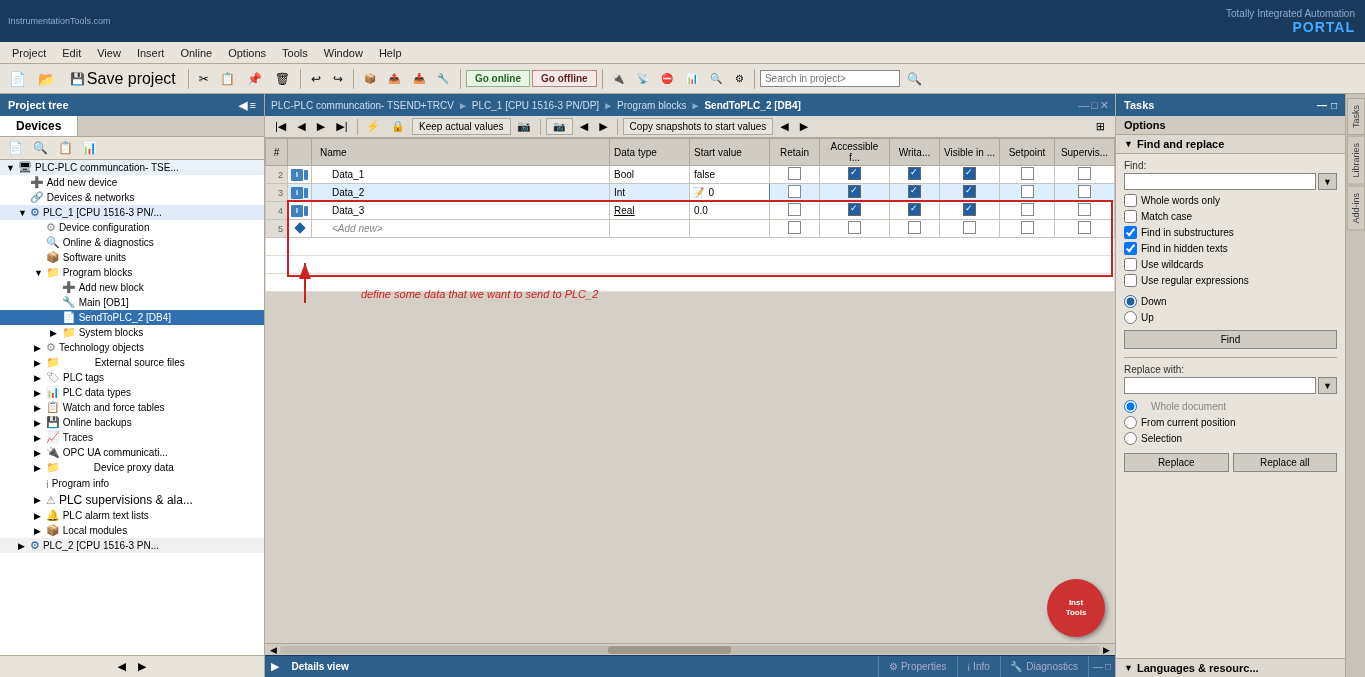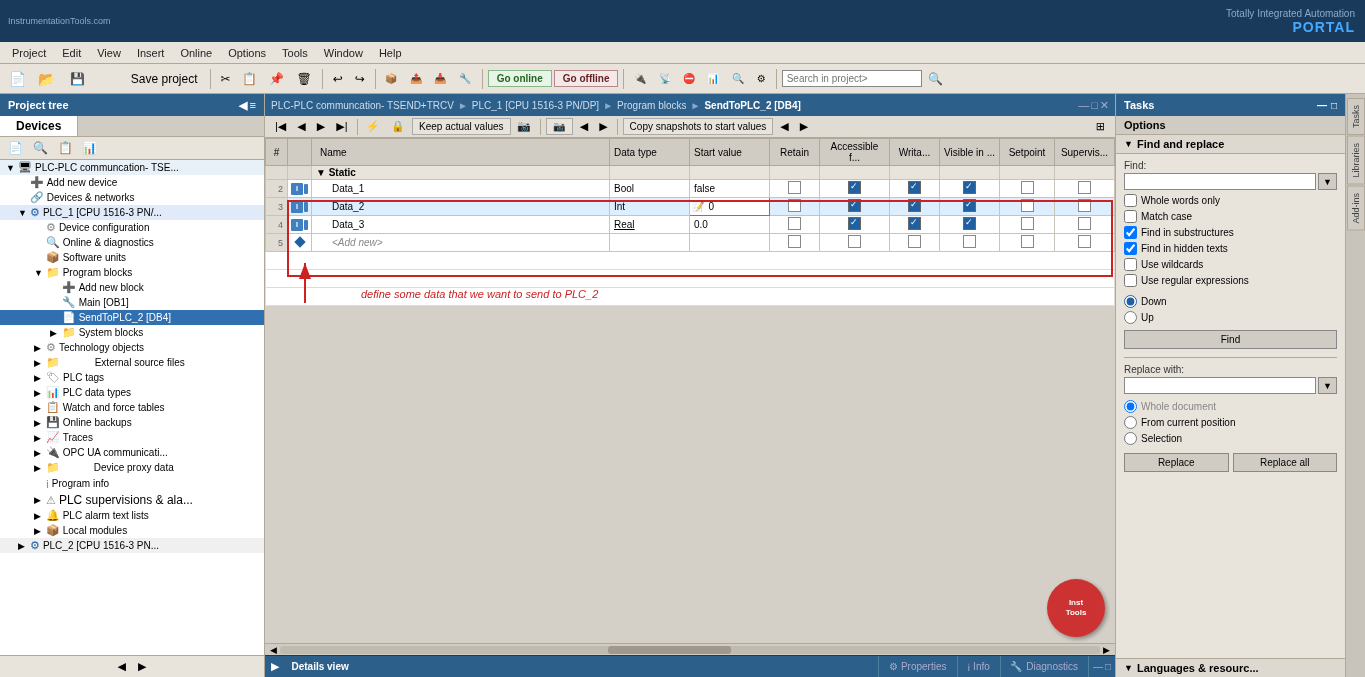--- a/index.html
+++ b/index.html
@@ -47,21 +47,21 @@
   <div style="background: #e8e4dc; display: flex; align-items: center; height: 30px; border-bottom: 1px solid #b0a898; padding: 0 4px; gap: 2px;">
 
     <button class="tb-btn">
         <span style="font-size:14px;">📄</span>
       </button>
     <button class="tb-btn">
         <span style="font-size:14px;">📂</span>
       </button>
     <button class="tb-btn" style="display:flex;align-items:center;gap:2px;padding:2px 6px;">
       <span style="font-size:12px;">💾</span>
-      <span style="font-size:12px;margin-left:44px;">Save project</span>
+      <span style="font-size:16px;">Save project</span>
     </button>
     <div class="tb-sep"></div>
     <button class="tb-btn">
         <span style="font-size:12px;">✂</span>
       </button>
     <button class="tb-btn">
         <span style="font-size:12px;">📋</span>
       </button>
     <button class="tb-btn">
         <span style="font-size:12px;">📌</span>
@@ -348,33 +348,20 @@
                 <th style="background:#d0ccc4;border:1px solid #b0a898;padding:2px 4px;font-weight:normal;text-align:center;width:50px;">Retain</th>
                 <th style="background:#d0ccc4;border:1px solid #b0a898;padding:2px 4px;font-weight:normal;text-align:center;width:70px;">Accessible f...</th>
                 <th style="background:#d0ccc4;border:1px solid #b0a898;padding:2px 4px;font-weight:normal;text-align:center;width:50px;">Writa...</th>
                 <th style="background:#d0ccc4;border:1px solid #b0a898;padding:2px 4px;font-weight:normal;text-align:center;width:60px;">Visible in ...</th>
                 <th style="background:#d0ccc4;border:1px solid #b0a898;padding:2px 4px;font-weight:normal;text-align:center;width:55px;">Setpoint</th>
                 <th style="background:#d0ccc4;border:1px solid #b0a898;padding:2px 4px;font-weight:normal;text-align:center;width:60px;">Supervis...</th>
               </tr>
             </thead>
             <tbody>
 
-              <tr style="background:#e8e4dc;">
-                <td style="background:#e0dcd4;border:1px solid #c8c4bc;padding:1px 4px;text-align:right;color:#666;font-size:9px;"></td>
-                <td style="background:#e0dcd4;border:1px solid #c8c4bc;padding:1px 3px;"></td>
-                <td style="background:#e8e4dc;border:1px solid #c8c4bc;padding:1px 4px;font-weight:bold;">▼ Static</td>
-                <td style="background:#e8e4dc;border:1px solid #c8c4bc;"></td>
-                <td style="background:#e8e4dc;border:1px solid #c8c4bc;"></td>
-                <td style="background:#e8e4dc;border:1px solid #c8c4bc;"></td>
-                <td style="background:#e8e4dc;border:1px solid #c8c4bc;"></td>
-                <td style="background:#e8e4dc;border:1px solid #c8c4bc;"></td>
-                <td style="background:#e8e4dc;border:1px solid #c8c4bc;"></td>
-                <td style="background:#e8e4dc;border:1px solid #c8c4bc;"></td>
-                <td style="background:#e8e4dc;border:1px solid #c8c4bc;"></td>
-              </tr>
 
               <tr style="background:white;">
                 <td style="background:#e0dcd4;border:1px solid #c8c4bc;padding:1px 4px;text-align:right;color:#666;font-size:9px;">2</td>
                 <td style="background:white;border:1px solid #c8c4bc;padding:1px 3px;text-align:center;">
                   <div style="display:inline-flex;align-items:center;gap:1px;">
                     <span style="display:inline-block;width:12px;height:12px;background:#4080c0;color:white;font-size:7px;font-weight:bold;text-align:center;line-height:12px;border-radius:1px;">I</span>
                     <span style="display:inline-block;width:4px;height:10px;background:#4080c0;border-radius:1px;"></span>
                   </div>
                 </td>
                 <td style="border:1px solid #c8c4bc;padding:1px 4px;padding-left:20px;">Data_1</td>
@@ -574,21 +561,21 @@
         <div style="height:1px;background:#b0a898;margin-bottom:6px;"></div>
 
         <div style="margin-bottom:2px;color:#333;">Replace with:</div>
         <div style="display:flex;gap:2px;margin-bottom:6px;">
           <input type="text" style="flex: 1 1 0%; border: 1px solid rgb(136, 136, 136); padding: 2px 4px; font-size: 10px; background: white;" value="">
           <button style="border:1px solid #888;background:#d0ccc4;padding:2px 4px;font-size:9px;cursor:pointer;">▼</button>
         </div>
         
         <div style="margin-bottom:3px;display:flex;align-items:center;gap:4px;">
           <input type="radio" name="scope" id="rs1" checked="" style="color: rgb(136, 136, 136);">
-          <label for="rs1" style="color:#888;">Whole document</label>
+          <label for="rs1" style="color:#888;margin-left:10px;">Whole document</label>
         </div>
         <div style="margin-bottom:3px;display:flex;align-items:center;gap:4px;">
           <input type="radio" name="scope" id="rs2" style="">
           <label for="rs2">From current position</label>
         </div>
         <div style="margin-bottom:8px;display:flex;align-items:center;gap:4px;">
           <input type="radio" name="scope" id="rs3" style="">
           <label for="rs3">Selection</label>
         </div>
         <div style="display:flex;gap:4px;">

